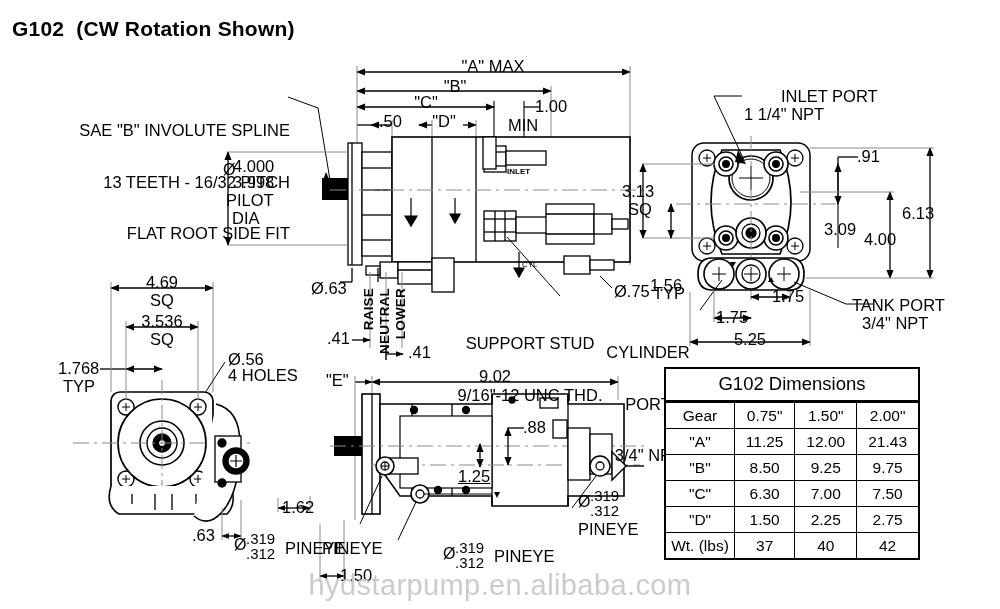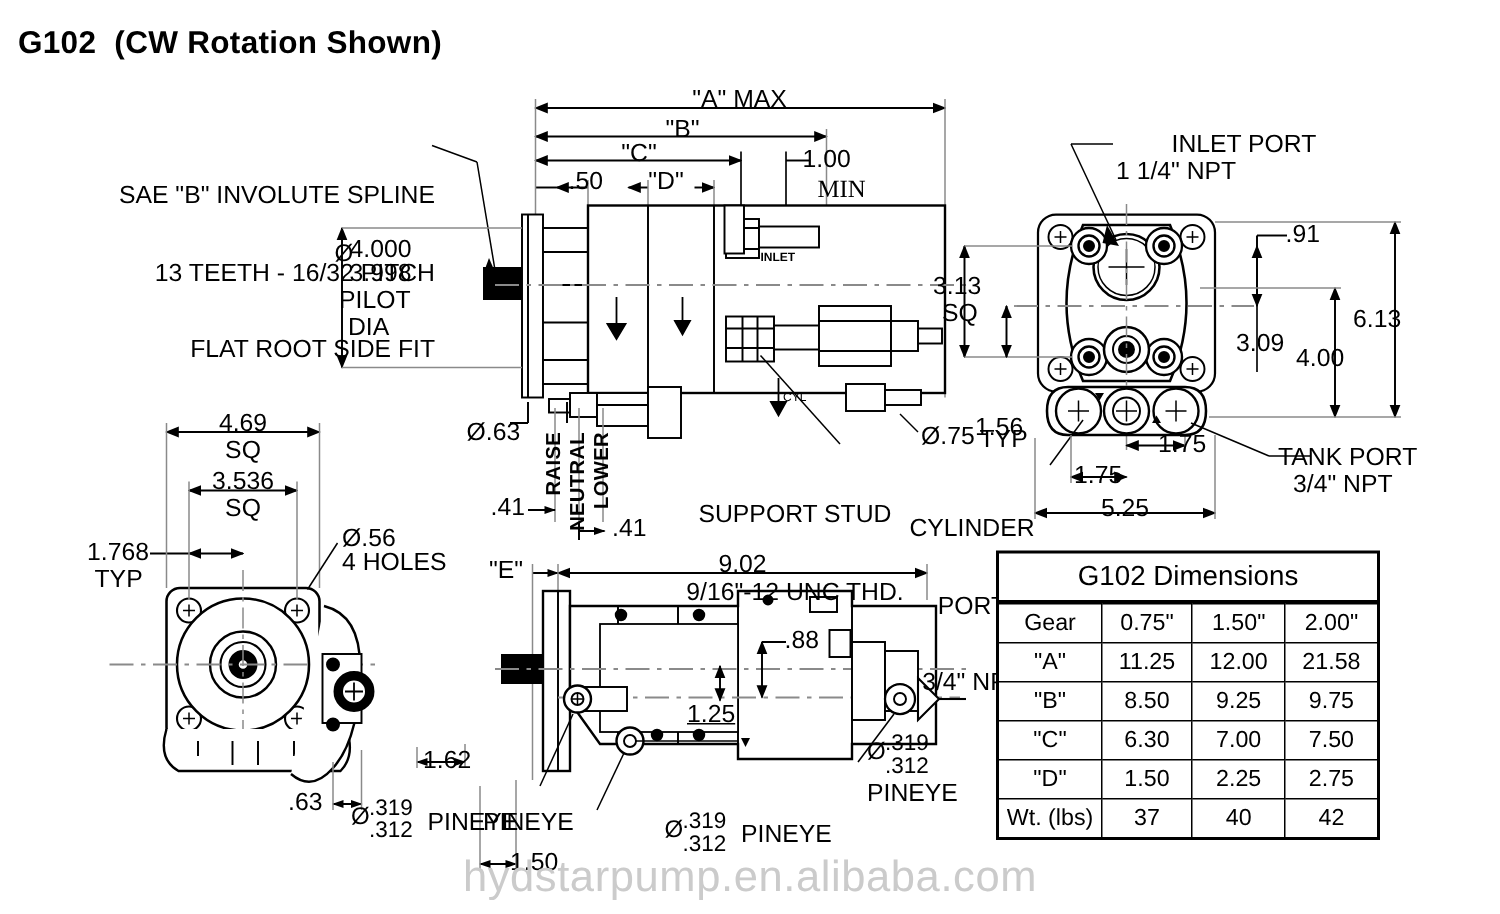--- a/index.html
+++ b/index.html
@@ -398,21 +398,21 @@
 <div class="txt dimtxt" style="left:233px;top:174px;">3.998</div>
 <div class="txt dimtxt" style="left:226px;top:192px;">PILOT</div>
 <div class="txt dimtxt" style="left:232px;top:210px;">DIA</div>
 
 <div class="txt dimtxt c" style="left:443px;top:58px;width:100px;">"A" MAX</div>
 <div class="txt dimtxt c" style="left:425px;top:78px;width:60px;">"B"</div>
 <div class="txt dimtxt c" style="left:396px;top:94px;width:60px;">"C"</div>
 <div class="txt dimtxt" style="left:379px;top:113px;">.50</div>
 <div class="txt dimtxt c" style="left:424px;top:113px;width:40px;">"D"</div>
 <div class="txt dimtxt" style="left:535px;top:98px;">1.00</div>
-<div class="txt dimtxt" style="left:545px;top:117px;font-family:Liberation Serif, serif;">MIN</div>
+<div class="txt dimtxt" style="left:508px;top:117px;">MIN</div>
 
 <div class="txt" style="left:507px;top:168px;font-size:8px;font-weight:bold;">INLET</div>
 <div class="txt" style="left:522px;top:261px;font-size:8px;font-weight:normal;">CYL</div>
 
 <div class="txt dimtxt" style="left:311px;top:280px;">Ø.63</div>
 
 <div class="txt dimtxt" style="left:614px;top:283px;">Ø.75</div>
 
 <div class="txt vert" style="left:362px;top:288px;font-size:13.5px;font-weight:bold;">RAISE</div>
 <div class="txt vert" style="left:378px;top:288px;font-size:13.5px;font-weight:bold;">NEUTRAL</div>
@@ -497,21 +497,21 @@
       <tr>
         <td class="lbl">Gear</td>
         <td>0.75"</td>
         <td>1.50"</td>
         <td>2.00"</td>
       </tr>
       <tr>
         <td class="lbl">"A"</td>
         <td>11.25</td>
         <td>12.00</td>
-        <td>21.58</td>
+        <td>21.43</td>
       </tr>
       <tr>
         <td class="lbl">"B"</td>
         <td>8.50</td>
         <td>9.25</td>
         <td>9.75</td>
       </tr>
       <tr>
         <td class="lbl">"C"</td>
         <td>6.30</td>

